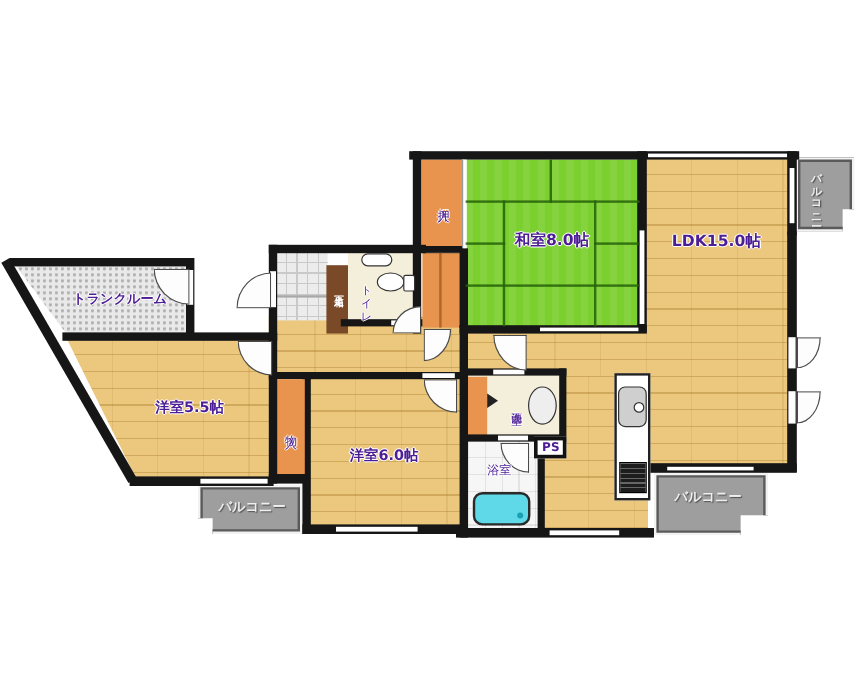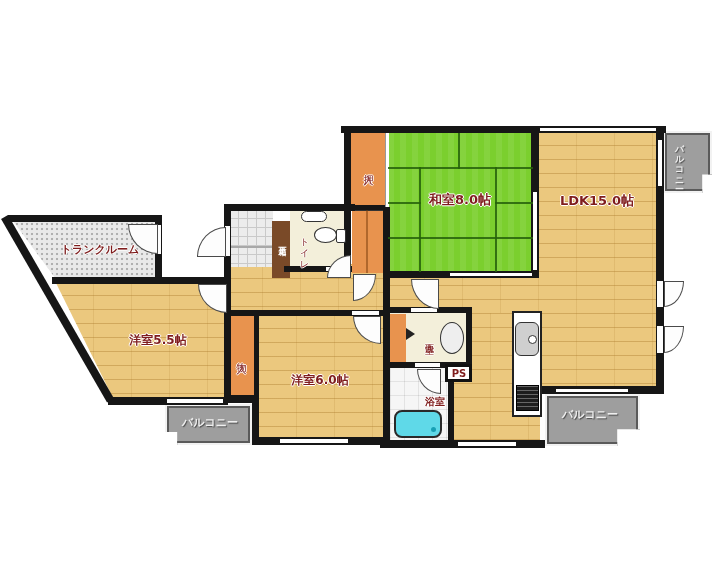--- a/index.html
+++ b/index.html
@@ -31,21 +31,21 @@
   .win{background:#fff;box-shadow:0 0 0 1px #161616;}
   .gap{background:#fdfdfd;}
 
   
   .arc{background:#fdfdfd;border:1.5px solid #4a4a4a;}
   .r-bl{border-radius:0 0 0 100%;}
   .r-br{border-radius:0 0 100% 0;}
   .r-tl{border-radius:100% 0 0 0;}
 
   
-  .lbl{position:absolute;color:#7f1d1d;white-space:nowrap;
+  .lbl{position:absolute;color:#4c1d95;white-space:nowrap;
        text-shadow:1px 0 0 #fff,-1px 0 0 #fff,0 1px 0 #fff,0 -1px 0 #fff;
        transform:translate(-50%,-50%);font-weight:bold;}
   .vert{writing-mode:vertical-rl;letter-spacing:1px;}
   .balc-lbl{color:#efefef;text-shadow:1px 1px 1px #4a4a4a;font-weight:bold;}
   .white-lbl{color:#fff;text-shadow:none;font-weight:bold;}
 
   .gridline{background:rgba(38,96,10,.85);}
   .fixture{border:1.5px solid #333;background:#fff;}
 </style>
 </head>
@@ -188,19 +188,19 @@
   <div class="lbl" style="left:460px;top:200px;font-size:13px;">和室8.0帖</div>
   <div class="lbl" style="left:597px;top:201px;font-size:13px;">LDK15.0帖</div>
   <div class="lbl" style="left:158px;top:340px;font-size:12px;">洋室5.5帖</div>
   <div class="lbl" style="left:320px;top:380px;font-size:12px;">洋室6.0帖</div>
   <div class="lbl" style="left:100px;top:249px;font-size:11px;">トランクルーム</div>
   <div class="lbl vert" style="left:368px;top:167px;font-size:10px;font-weight:normal;">押入</div>
   <div class="lbl vert" style="left:241px;top:356px;font-size:10px;font-weight:normal;">物入</div>
   <div class="lbl vert white-lbl" style="left:281px;top:241px;font-size:8px;color:#fff;">下足箱</div>
   <div class="lbl vert" style="left:304px;top:248px;font-size:9px;font-weight:normal;">トイレ</div>
   <div class="lbl vert" style="left:429px;top:338px;font-size:9px;font-weight:normal;">洗面室</div>
-  <div class="lbl" style="left:416px;top:402px;font-size:10px;font-weight:bold;margin-left:19px;">浴室</div>
+  <div class="lbl" style="left:416px;top:392px;font-size:10px;font-weight:normal;">浴室</div>
   <div class="lbl" style="left:459px;top:373px;font-size:10px;text-shadow:none;">PS</div>
   <div class="lbl vert balc-lbl" style="left:679px;top:161px;font-size:9px;text-shadow:1px 1px 1px #4a4a4a;">バルコニー</div>
   <div class="lbl balc-lbl" style="left:210px;top:422px;font-size:11px;text-shadow:1px 1px 1px #4a4a4a;">バルコニー</div>
   <div class="lbl balc-lbl" style="left:590px;top:414px;font-size:11px;text-shadow:1px 1px 1px #4a4a4a;">バルコニー</div>
 
 </div>
 
 </body></html>

